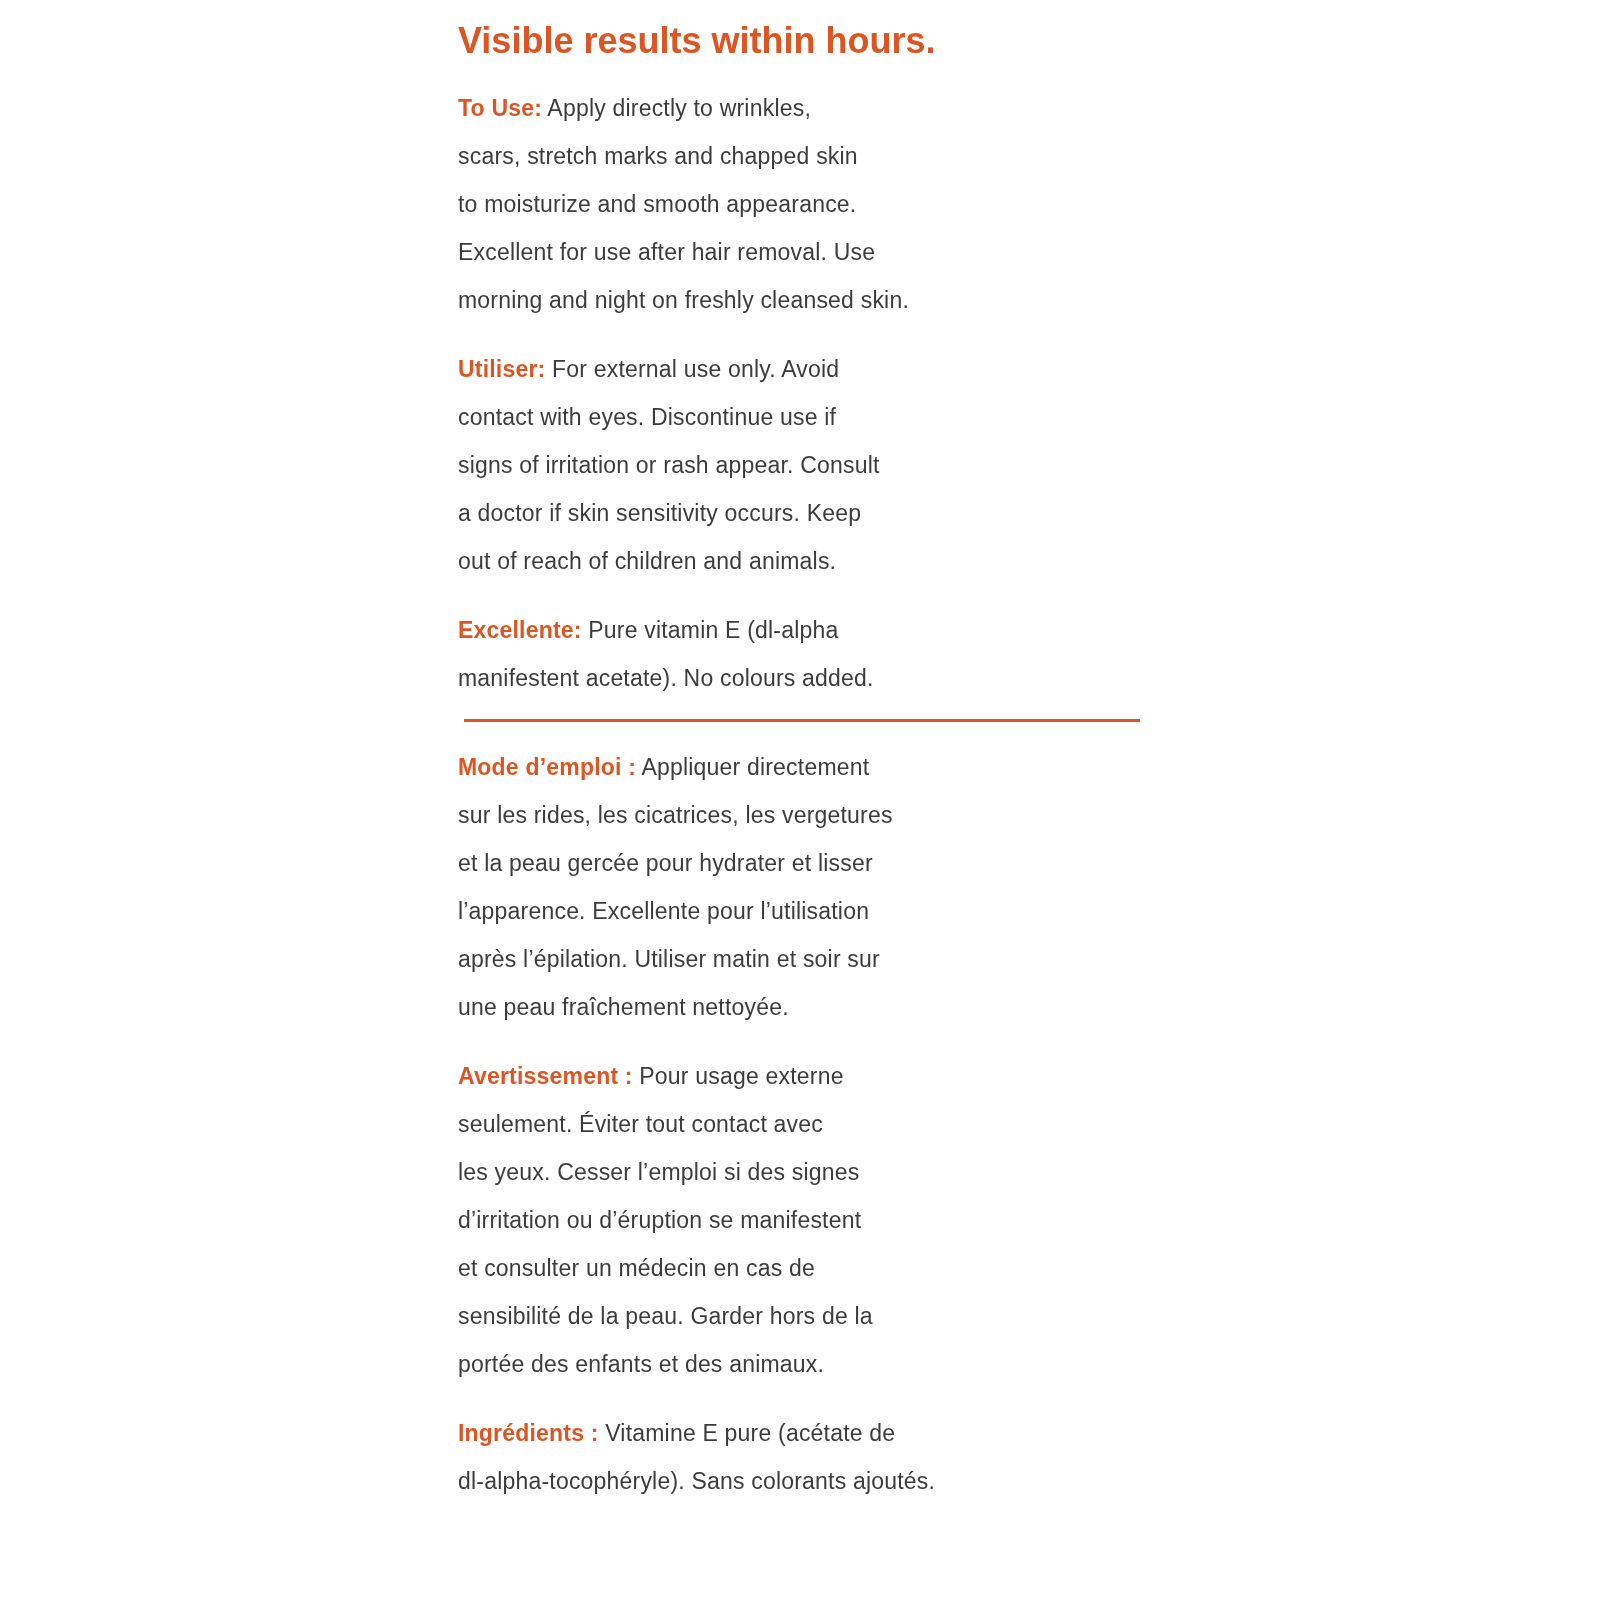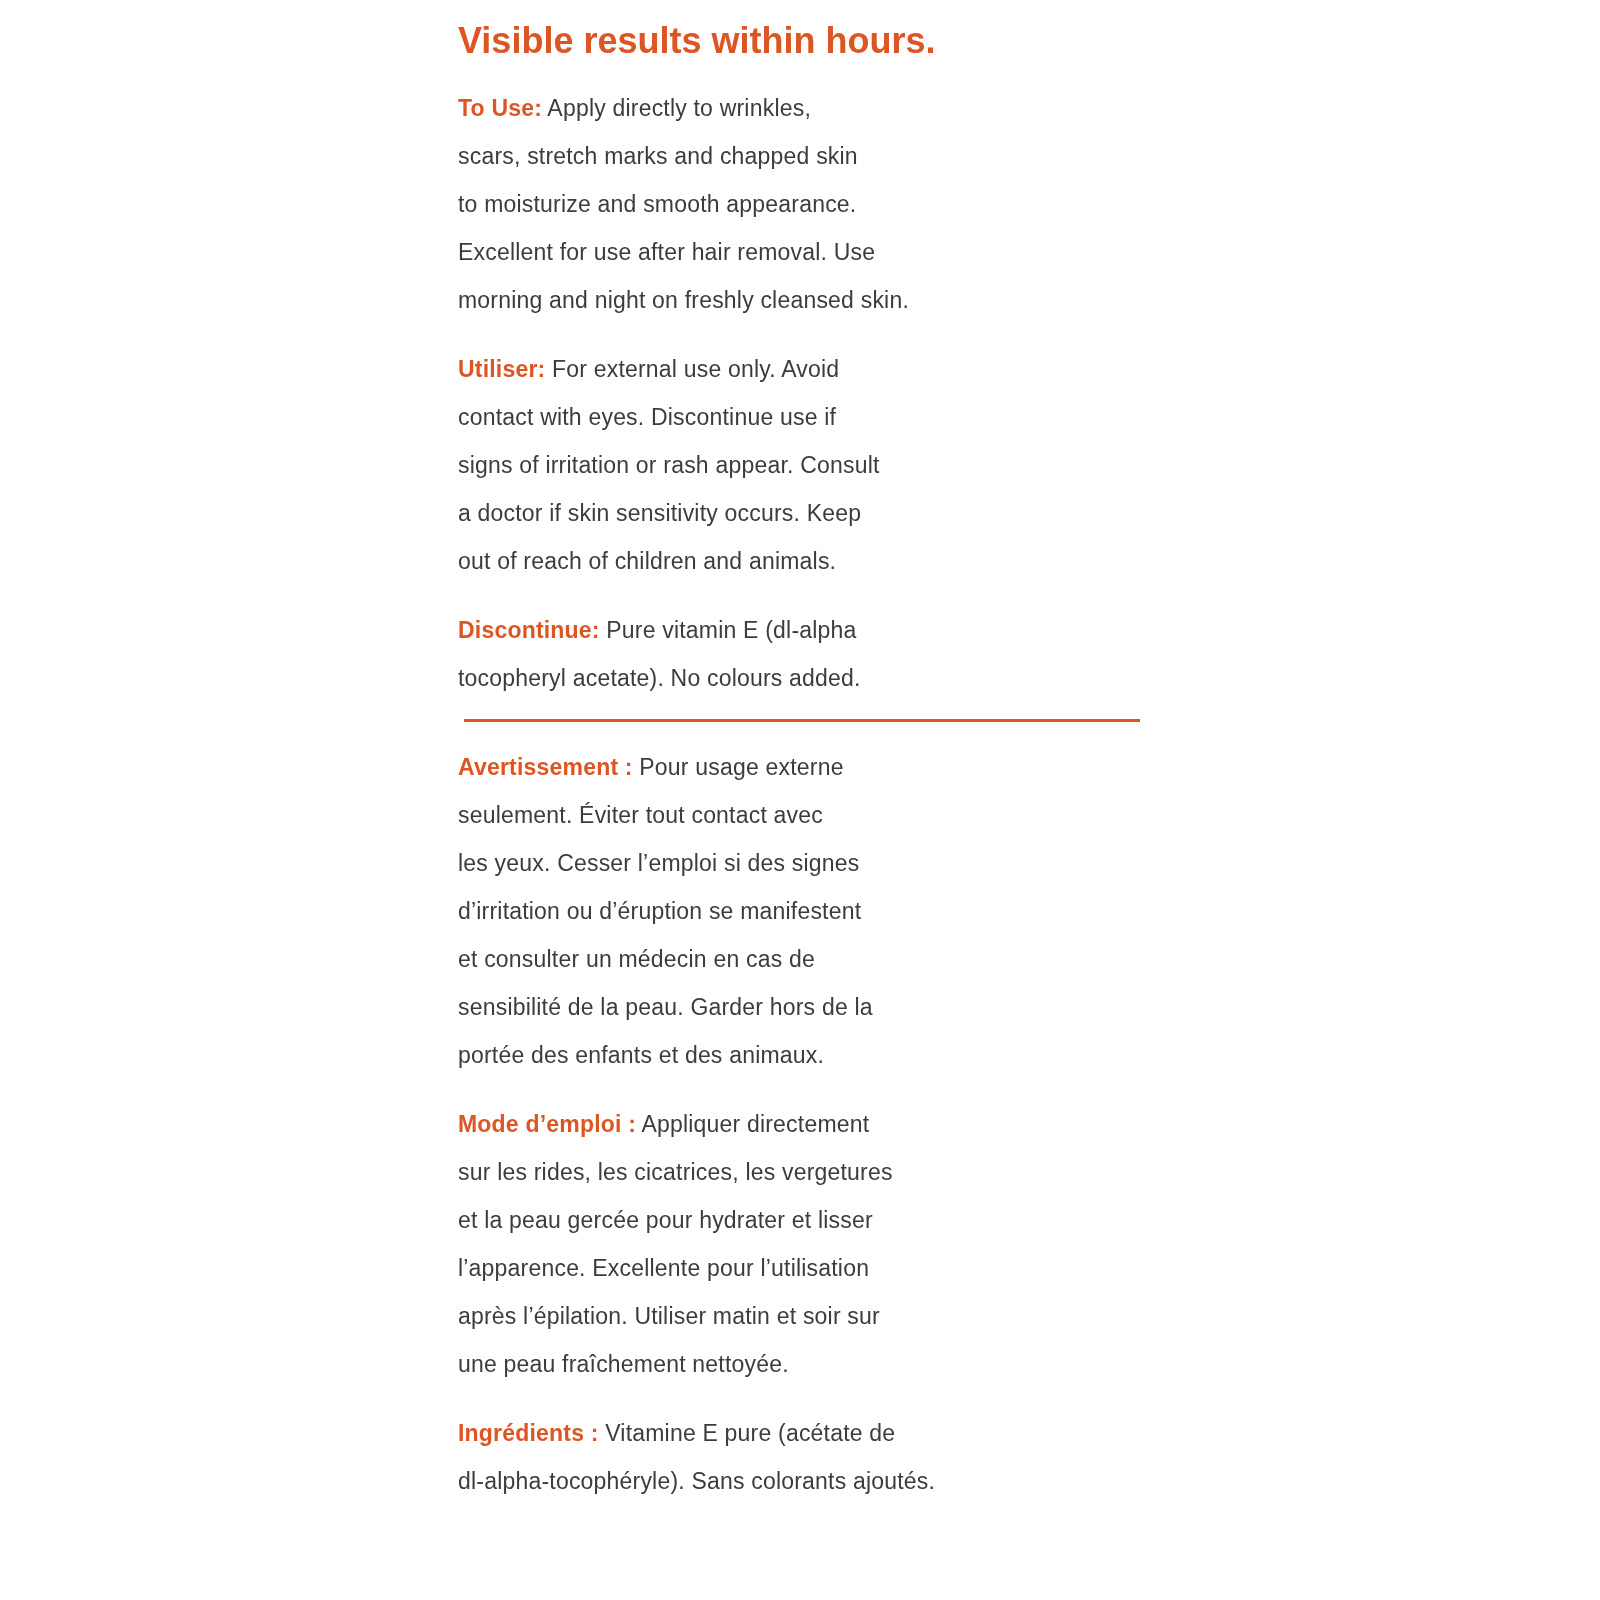--- a/index.html
+++ b/index.html
@@ -68,37 +68,37 @@
 to moisturize and smooth appearance.
 Excellent for use after hair removal. Use
 morning and night on freshly cleansed skin.</span></p>
 
   <p class="para"><span class="plabel">Utiliser:</span><span> For external use only. Avoid
 contact with eyes. Discontinue use if
 signs of irritation or rash appear. Consult
 a doctor if skin sensitivity occurs. Keep
 out of reach of children and animals.</span></p>
 
-  <p class="para"><span class="plabel">Discontinue:</span><span> Pure vitamin E (dl-alpha
-tocopheryl acetate). No colours added.</span></p>
+  <p class="para"><span class="plabel">Excellente:</span><span> Pure vitamin E (dl-alpha
+manifestent acetate). No colours added.</span></p>
 
   <hr class="divider">
 
+
+  <p class="para"><span class="plabel">Mode d’emploi :</span><span> Appliquer directement
+sur les rides, les cicatrices, les vergetures
+et la peau gercée pour hydrater et lisser
+l’apparence. Excellente pour l’utilisation
+après l’épilation. Utiliser matin et soir sur
+une peau fraîchement nettoyée.</span></p>
 
   <p class="para"><span class="plabel">Avertissement :</span><span> Pour usage externe
 seulement. Éviter tout contact avec
 les yeux. Cesser l’emploi si des signes
 d’irritation ou d’éruption se manifestent
 et consulter un médecin en cas de
 sensibilité de la peau. Garder hors de la
 portée des enfants et des animaux.</span></p>
 
-  <p class="para"><span class="plabel">Mode d’emploi :</span><span> Appliquer directement
-sur les rides, les cicatrices, les vergetures
-et la peau gercée pour hydrater et lisser
-l’apparence. Excellente pour l’utilisation
-après l’épilation. Utiliser matin et soir sur
-une peau fraîchement nettoyée.</span></p>
-
   <p class="para"><span class="plabel">Ingrédients :</span><span> Vitamine E pure (acétate de
 dl-alpha-tocophéryle). Sans colorants ajoutés.</span></p>
 
 </div>
 
 </body></html>

